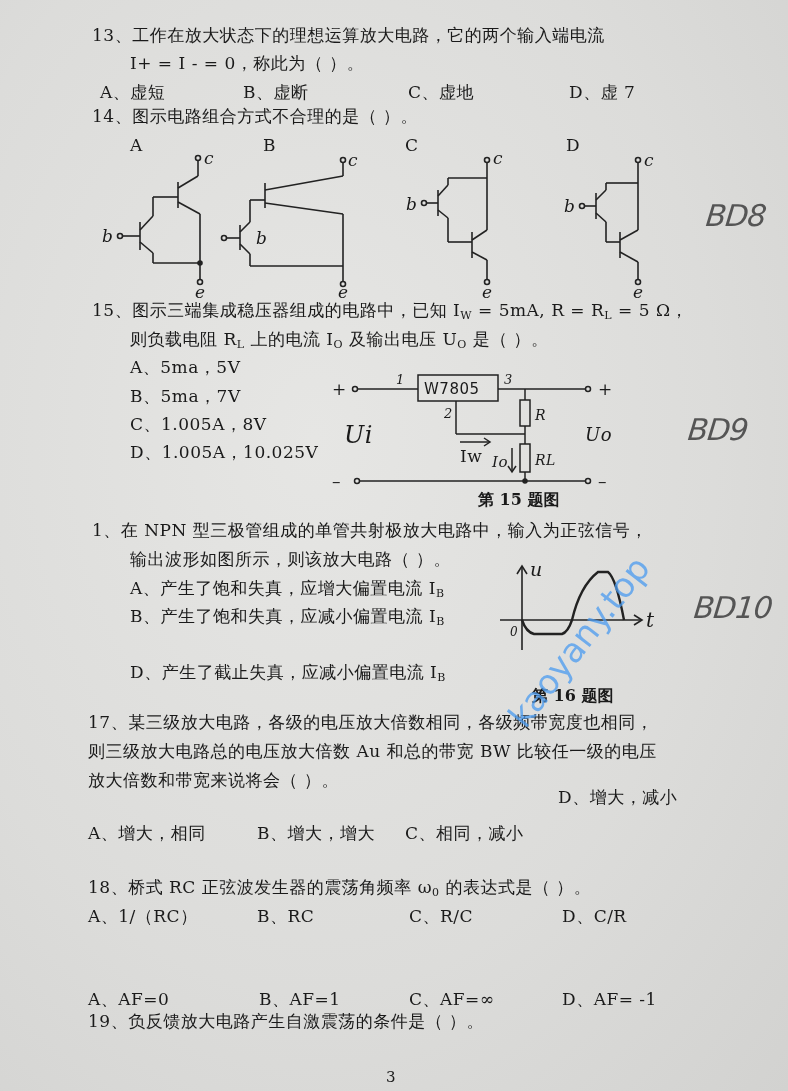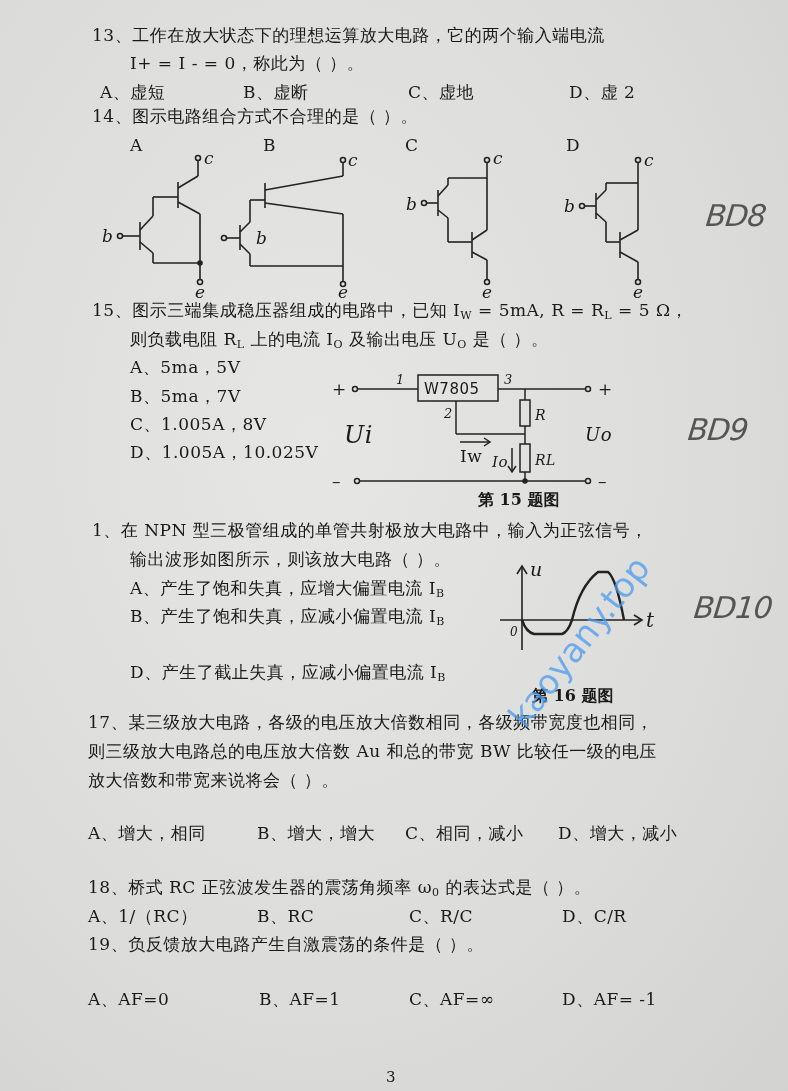--- a/index.html
+++ b/index.html
@@ -20,21 +20,21 @@
 </head>
 <body>
 
 <div class="page">
 
   <div class="t" style="left:92px;top:25px;">13、工作在放大状态下的理想运算放大电路，它的两个输入端电流</div>
   <div class="t" style="left:130px;top:53px;">I+ = I - = 0，称此为（          ）。</div>
   <div class="t" style="left:100px;top:82px;">A、虚短</div>
   <div class="t" style="left:243px;top:82px;">B、虚断</div>
   <div class="t" style="left:408px;top:82px;">C、虚地</div>
-  <div class="t" style="left:569px;top:82px;">D、虚 2</div>
+  <div class="t" style="left:569px;top:82px;">D、虚 7</div>
 
   <div class="t" style="left:92px;top:106px;">14、图示电路组合方式不合理的是（          ）。</div>
   <div class="t" style="left:130px;top:135px;">A</div>
   <div class="t" style="left:263px;top:135px;">B</div>
   <div class="t" style="left:405px;top:135px;">C</div>
   <div class="t" style="left:566px;top:135px;">D</div>
 
   <svg style="left:0;top:0;" width="788" height="300" viewBox="0 0 788 300" fill="none" stroke="#222" stroke-width="1.6">
 
     <g>
@@ -198,29 +198,29 @@
   <div class="caption" style="left:532px;top:686px;">第 16 题图</div>
 
   <div class="hand" style="left:694px;top:590px;">BD10</div>
 
   <div class="t" style="left:88px;top:712px;">17、某三级放大电路，各级的电压放大倍数相同，各级频带宽度也相同，</div>
   <div class="t" style="left:88px;top:741px;">则三级放大电路总的电压放大倍数 Au 和总的带宽 BW 比较任一级的电压</div>
   <div class="t" style="left:88px;top:770px;">放大倍数和带宽来说将会（          ）。</div>
   <div class="t" style="left:88px;top:823px;">A、增大，相同</div>
   <div class="t" style="left:257px;top:823px;">B、增大，增大</div>
   <div class="t" style="left:405px;top:823px;">C、相同，减小</div>
-  <div class="t" style="left:558px;top:823px;">D、增大，减小</div>
+  <div class="t" style="left:558px;top:787px;">D、增大，减小</div>
 
   <div class="t" style="left:88px;top:877px;"><span>18、桥式 RC 正弦波发生器的震荡角频率 ω</span><span class="sub">0</span><span> 的表达式是（          ）。</span></div>
   <div class="t" style="left:88px;top:906px;">A、1/（RC）</div>
   <div class="t" style="left:257px;top:906px;">B、RC</div>
   <div class="t" style="left:409px;top:906px;">C、R/C</div>
   <div class="t" style="left:562px;top:906px;">D、C/R</div>
 
-  <div class="t" style="left:88px;top:934px;">19、负反馈放大电路产生自激震荡的条件是（          ）。</div>
+  <div class="t" style="left:88px;top:1011px;">19、负反馈放大电路产生自激震荡的条件是（          ）。</div>
   <div class="t" style="left:88px;top:989px;">A、AF=0</div>
   <div class="t" style="left:259px;top:989px;">B、AF=1</div>
   <div class="t" style="left:409px;top:989px;">C、AF=∞</div>
   <div class="t" style="left:562px;top:989px;">D、AF= -1</div>
 
   <div class="pagenum" style="left:386px;top:1068px;">3</div>
 
   <div class="wm" style="left:500px;top:710px;font-size:34px;transform:rotate(-52deg);">kaoyany.top</div>
 </div>
 

